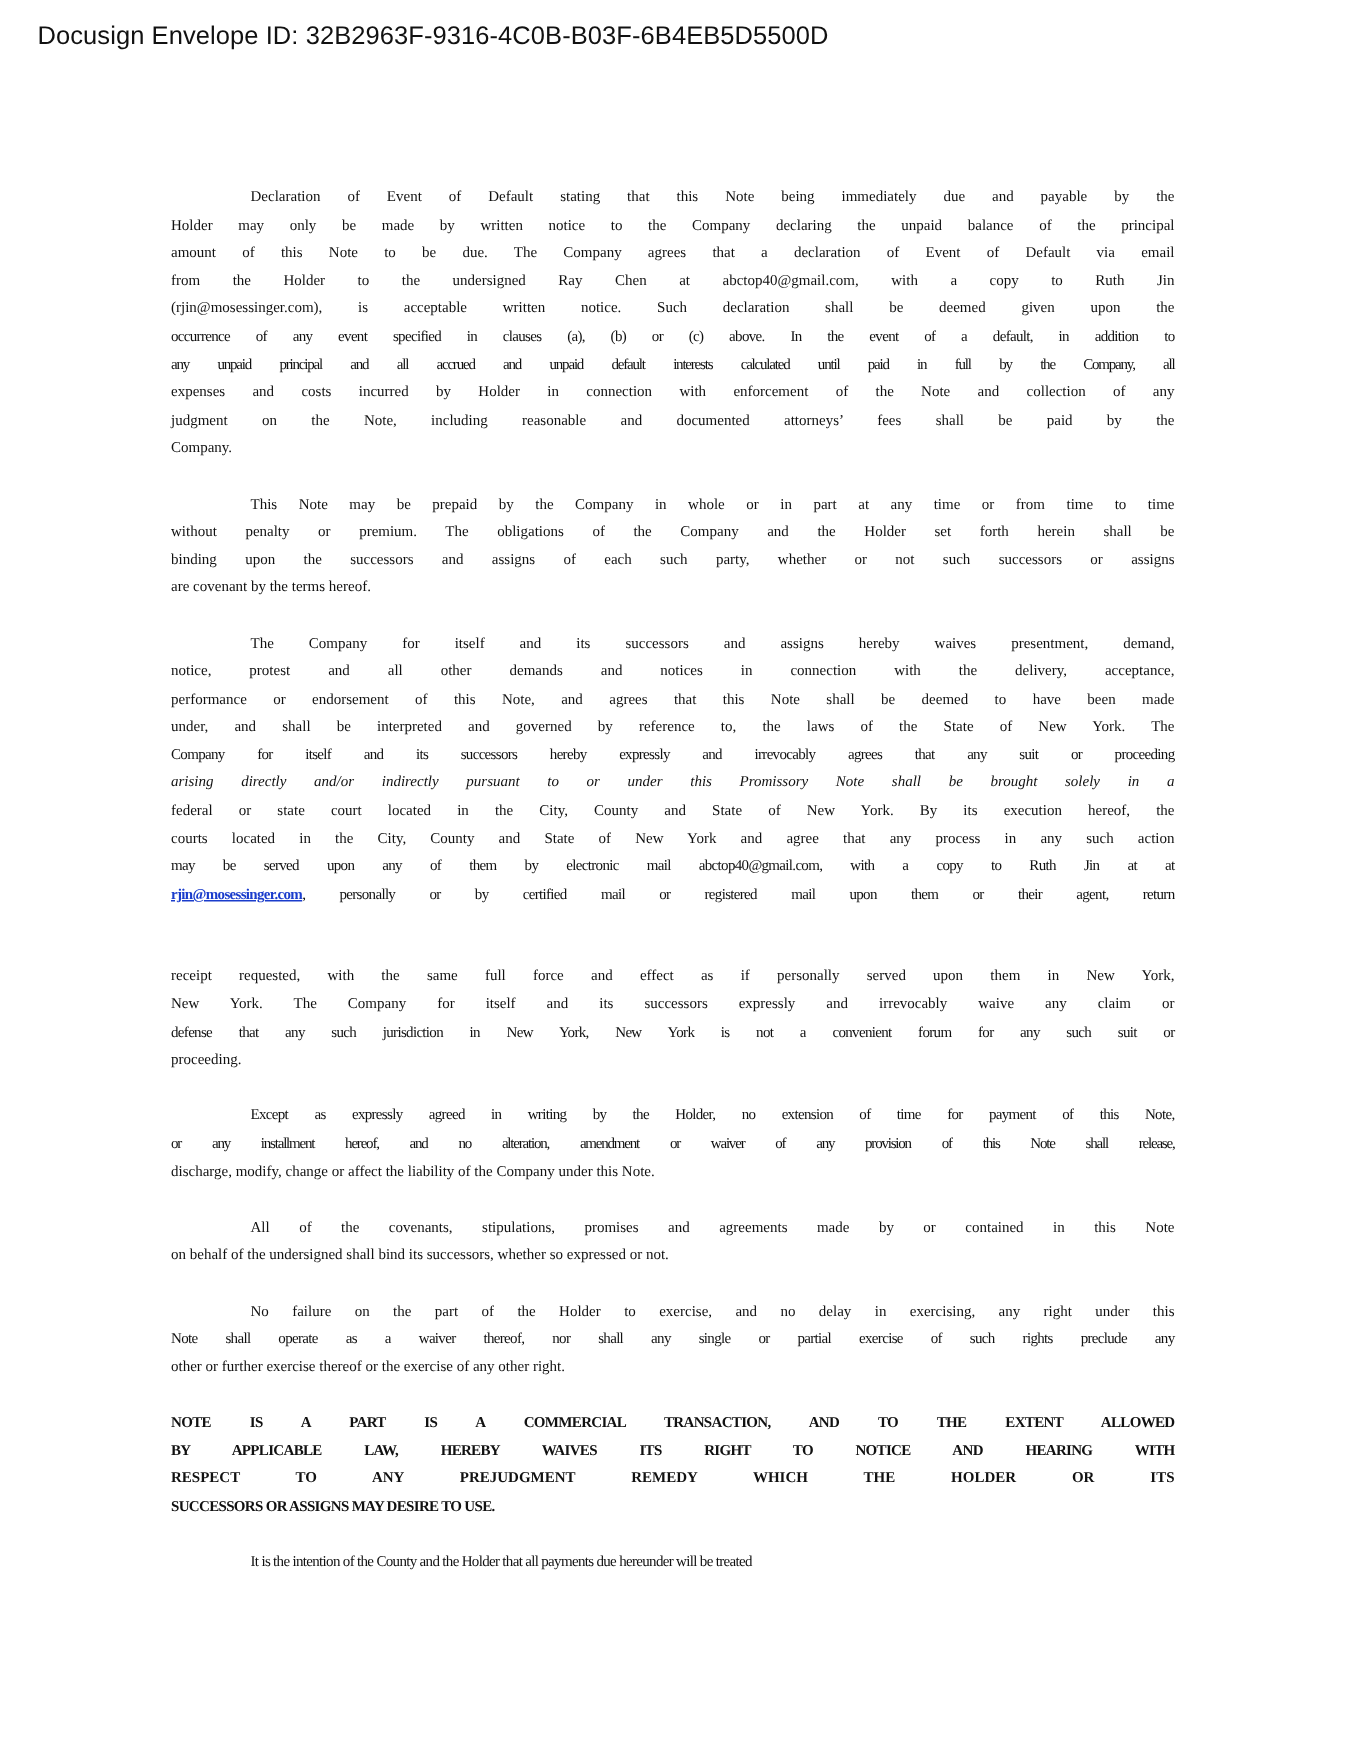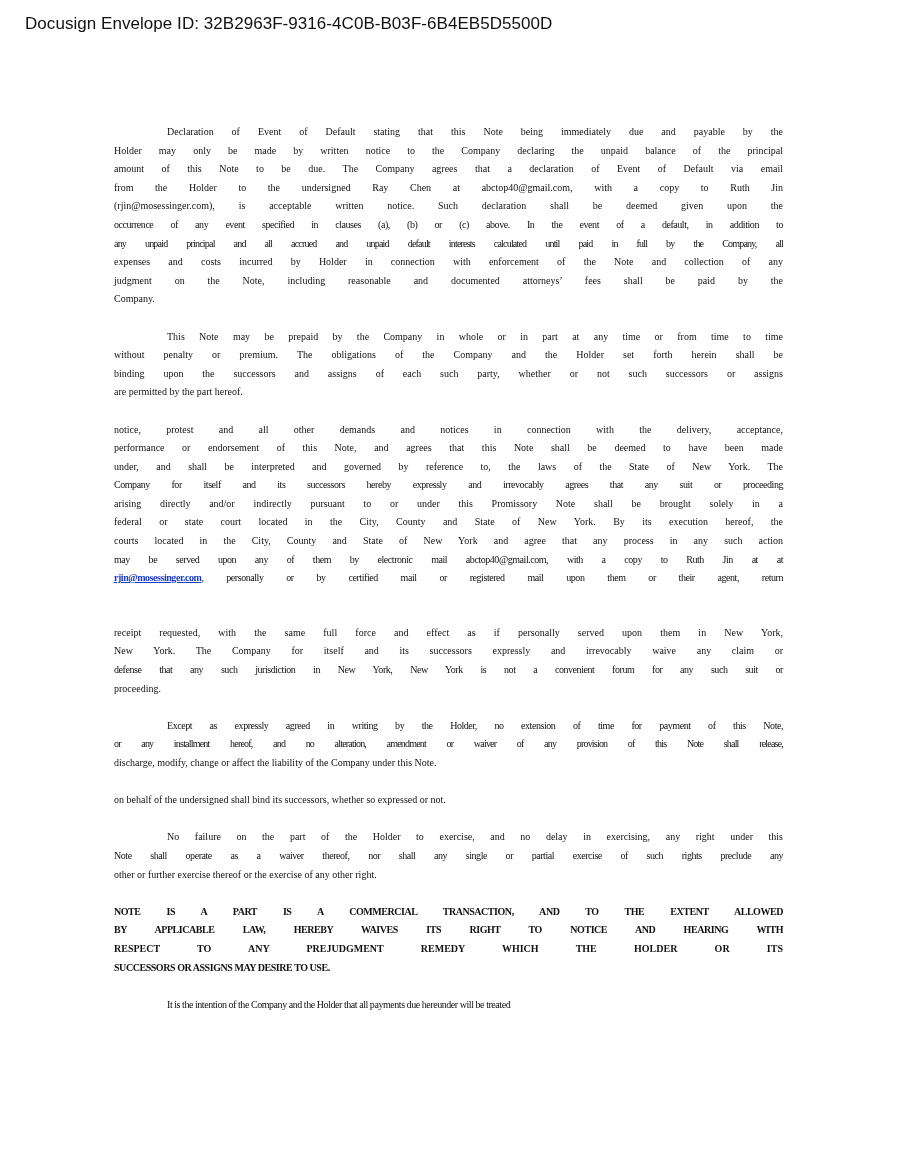--- a/index.html
+++ b/index.html
@@ -40,59 +40,61 @@
     <span class="line cond2" style="white-space: normal;">any unpaid principal and all accrued and unpaid default interests calculated until paid in full by the Company, all</span>
     <span class="line" style="white-space: normal;">expenses and costs incurred by Holder in connection with enforcement of the Note and collection of any</span>
     <span class="line" style="white-space: normal;">judgment on the Note, including reasonable and documented attorneys’ fees shall be paid by the</span>
     <span class="line last" style="white-space: nowrap;">Company.</span>
   </div>
 
   <div class="para">
     <span class="line first" style="white-space: normal;">This Note may be prepaid by the Company in whole or in part at any time or from time to time</span>
     <span class="line" style="white-space: normal;">without penalty or premium. The obligations of the Company and the Holder set forth herein shall be</span>
     <span class="line" style="white-space: normal;">binding upon the successors and assigns of each such party, whether or not such successors or assigns</span>
-    <span class="line last" style="white-space: nowrap;">are permitted by the part hereof.</span>
+    <span class="line last" style="white-space: nowrap;">are covenant by the terms hereof.</span>
   </div>
 
   <div class="para">
+    <span class="line first" style="white-space: normal;">The Company for itself and its successors and assigns hereby waives presentment, demand,</span>
     <span class="line" style="white-space: normal;">notice, protest and all other demands and notices in connection with the delivery, acceptance,</span>
     <span class="line" style="white-space: normal;">performance or endorsement of this Note, and agrees that this Note shall be deemed to have been made</span>
     <span class="line" style="white-space: normal;">under, and shall be interpreted and governed by reference to, the laws of the State of New York. The</span>
     <span class="line cond" style="white-space: normal;">Company for itself and its successors hereby expressly and irrevocably agrees that any suit or proceeding</span>
-    <span class="line" style="white-space: normal;">arising directly and/or indirectly pursuant to or under this Promissory Note shall be brought solely in a</span>
+    <span class="line" style="white-space: normal; font-style: italic;">arising directly and/or indirectly pursuant to or under this Promissory Note shall be brought solely in a</span>
     <span class="line" style="white-space: normal;">federal or state court located in the City, County and State of New York. By its execution hereof, the</span>
     <span class="line" style="white-space: normal;">courts located in the City, County and State of New York and agree that any process in any such action</span>
     <span class="line cond" style="white-space: normal;">may be served upon any of them by electronic mail abctop40@gmail.com, with a copy to Ruth Jin at at</span>
     <span class="line cond" style="white-space: normal;"><a class="link">rjin@mosessinger.com</a><span>, personally or by certified mail or registered mail upon them or their agent, return</span></span>
     <span class="line" style="white-space: normal; margin-top: 36px;">receipt requested, with the same full force and effect as if personally served upon them in New York,</span>
     <span class="line" style="white-space: normal;">New York. The Company for itself and its successors expressly and irrevocably waive any claim or</span>
     <span class="line cond" style="white-space: normal;">defense that any such jurisdiction in New York, New York is not a convenient forum for any such suit or</span>
     <span class="line last" style="white-space: nowrap;">proceeding.</span>
   </div>
 
   <div class="para">
     <span class="line first cond" style="white-space: normal;">Except as expressly agreed in writing by the Holder, no extension of time for payment of this Note,</span>
     <span class="line cond2" style="white-space: normal;">or any installment hereof, and no alteration, amendment or waiver of any provision of this Note shall release,</span>
     <span class="line last" style="white-space: nowrap;">discharge, modify, change or affect the liability of the Company under this Note.</span>
   </div>
 
   <div class="para">
+    <span class="line first" style="white-space: normal;">All of the covenants, stipulations, promises and agreements made by or contained in this Note</span>
     <span class="line last" style="white-space: nowrap;">on behalf of the undersigned shall bind its successors, whether so expressed or not.</span>
   </div>
 
   <div class="para">
     <span class="line first" style="white-space: normal;">No failure on the part of the Holder to exercise, and no delay in exercising, any right under this</span>
     <span class="line cond" style="white-space: normal;">Note shall operate as a waiver thereof, nor shall any single or partial exercise of such rights preclude any</span>
     <span class="line last" style="white-space: nowrap;">other or further exercise thereof or the exercise of any other right.</span>
   </div>
 
   <div class="para bold">
     <span class="line cond" style="white-space: normal;">NOTE IS A PART IS A COMMERCIAL TRANSACTION, AND TO THE EXTENT ALLOWED</span>
     <span class="line cond" style="white-space: normal;">BY APPLICABLE LAW, HEREBY WAIVES ITS RIGHT TO NOTICE AND HEARING WITH</span>
     <span class="line" style="white-space: normal;">RESPECT TO ANY PREJUDGMENT REMEDY WHICH THE HOLDER OR ITS</span>
     <span class="line last cond" style="white-space: nowrap;">SUCCESSORS OR ASSIGNS MAY DESIRE TO USE.</span>
   </div>
 
   <div class="para">
-    <span class="line first last cond" style="white-space: nowrap;">It is the intention of the Company and the Holder that all payments due hereunder will be treated</span>
+    <span class="line first last cond" style="white-space: nowrap;">It is the intention of the County and the Holder that all payments due hereunder will be treated</span>
   </div>
 
 </div>
 
 </body></html>

